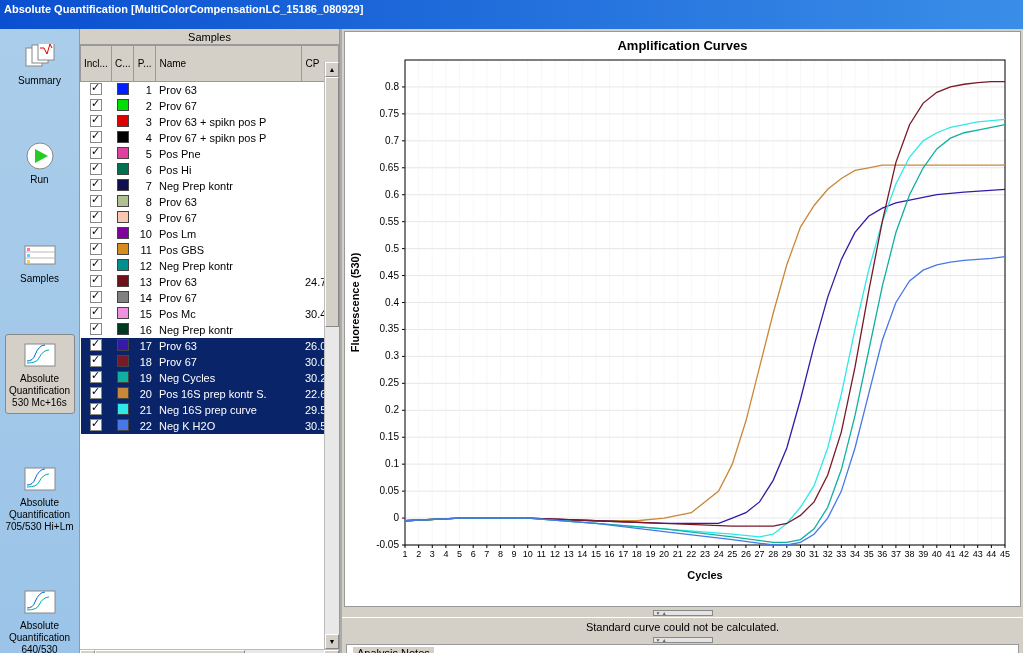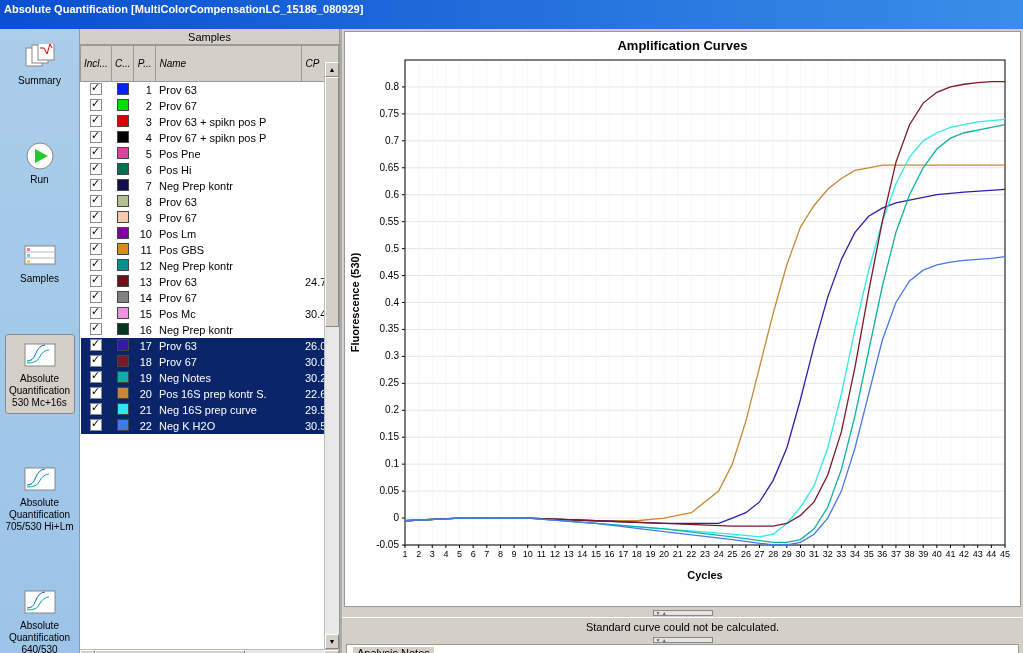--- a/index.html
+++ b/index.html
@@ -8,21 +8,21 @@
   .main { display: flex; height: 635px; }
   .sidebar { width: 80px; background: linear-gradient(to bottom, #aacdea, #9bc4e8); border-right: 1px solid #7a9ec8; display: flex; flex-direction: column; align-items: center; padding-top: 4px; gap: 37px; }
   .sidebar-item { width: 70px; text-align: center; margin: 4px 0; padding: 4px 0; border-radius: 3px; cursor: pointer; }
   .sidebar-item.selected { background: #d4d0c8; border: 1px solid #888; }
   .sidebar-icon { width: 32px; height: 32px; margin: 0 auto 2px; display: flex; align-items: center; justify-content: center; }
   .sidebar-label { font-size: 10px; line-height: 12px; color: #000; }
   .samples-panel { width: 260px; background: #fff; border-right: 1px solid #999; display: flex; flex-direction: column; }
   .samples-header { background: #d4d0c8; border-bottom: 1px solid #999; text-align: center; font-size: 11px; height: 16px; line-height: 16px; }
   .samples-table { flex: 1; overflow: hidden; position: relative; }
   table { border-collapse: collapse; width: 100%; font-size: 11px; }
-  th { background: #d4d0c8; border: 1px solid #999; font-weight: normal; text-align: left; padding: 12px 3px; height: 16px; font-size: 10px; font-style: italic; }
+  th { background: #d4d0c8; border: 1px solid #999; font-weight: normal; text-align: left; padding: 12px 3px; height: 16px; font-size: 10px; }
   td { padding: 0 3px; height: 16px; white-space: nowrap; }
   tr.sel td { background: #0a246a; color: #fff; }
   .check { width: 12px; height: 12px; border: 1px solid #888; background: #fff; display: inline-block; position: relative; }
   .check::after { content: "✓"; position: absolute; top: -3px; left: 0px; font-size: 11px; color: #000; }
   .color-sw { width: 12px; height: 12px; display: inline-block; border: 1px solid #444; }
   .col-incl { width: 26px; text-align: center; }
   .col-color { width: 20px; text-align: center; }
   .col-pos { width: 22px; text-align: right; padding-right: 4px; }
   .col-name { }
   .col-cp { width: 24px; padding-right: 6px; }
@@ -254,21 +254,21 @@
               <td class="col-incl"><span class="check"></span></td>
               <td class="col-color"><span class="color-sw" style="background:#781828"></span></td>
               <td class="col-pos">18</td>
               <td class="col-name">Prov 67</td>
               <td class="col-cp">30.01</td>
             </tr>
             <tr class="sel">
               <td class="col-incl"><span class="check"></span></td>
               <td class="col-color"><span class="color-sw" style="background:#10b0a0"></span></td>
               <td class="col-pos">19</td>
-              <td class="col-name">Neg Notes</td>
+              <td class="col-name">Neg Cycles</td>
               <td class="col-cp">30.20</td>
             </tr>
             <tr class="sel">
               <td class="col-incl"><span class="check"></span></td>
               <td class="col-color"><span class="color-sw" style="background:#c88838"></span></td>
               <td class="col-pos">20</td>
               <td class="col-name">Pos 16S prep kontr S.</td>
               <td class="col-cp">22.69</td>
             </tr>
             <tr class="sel">

